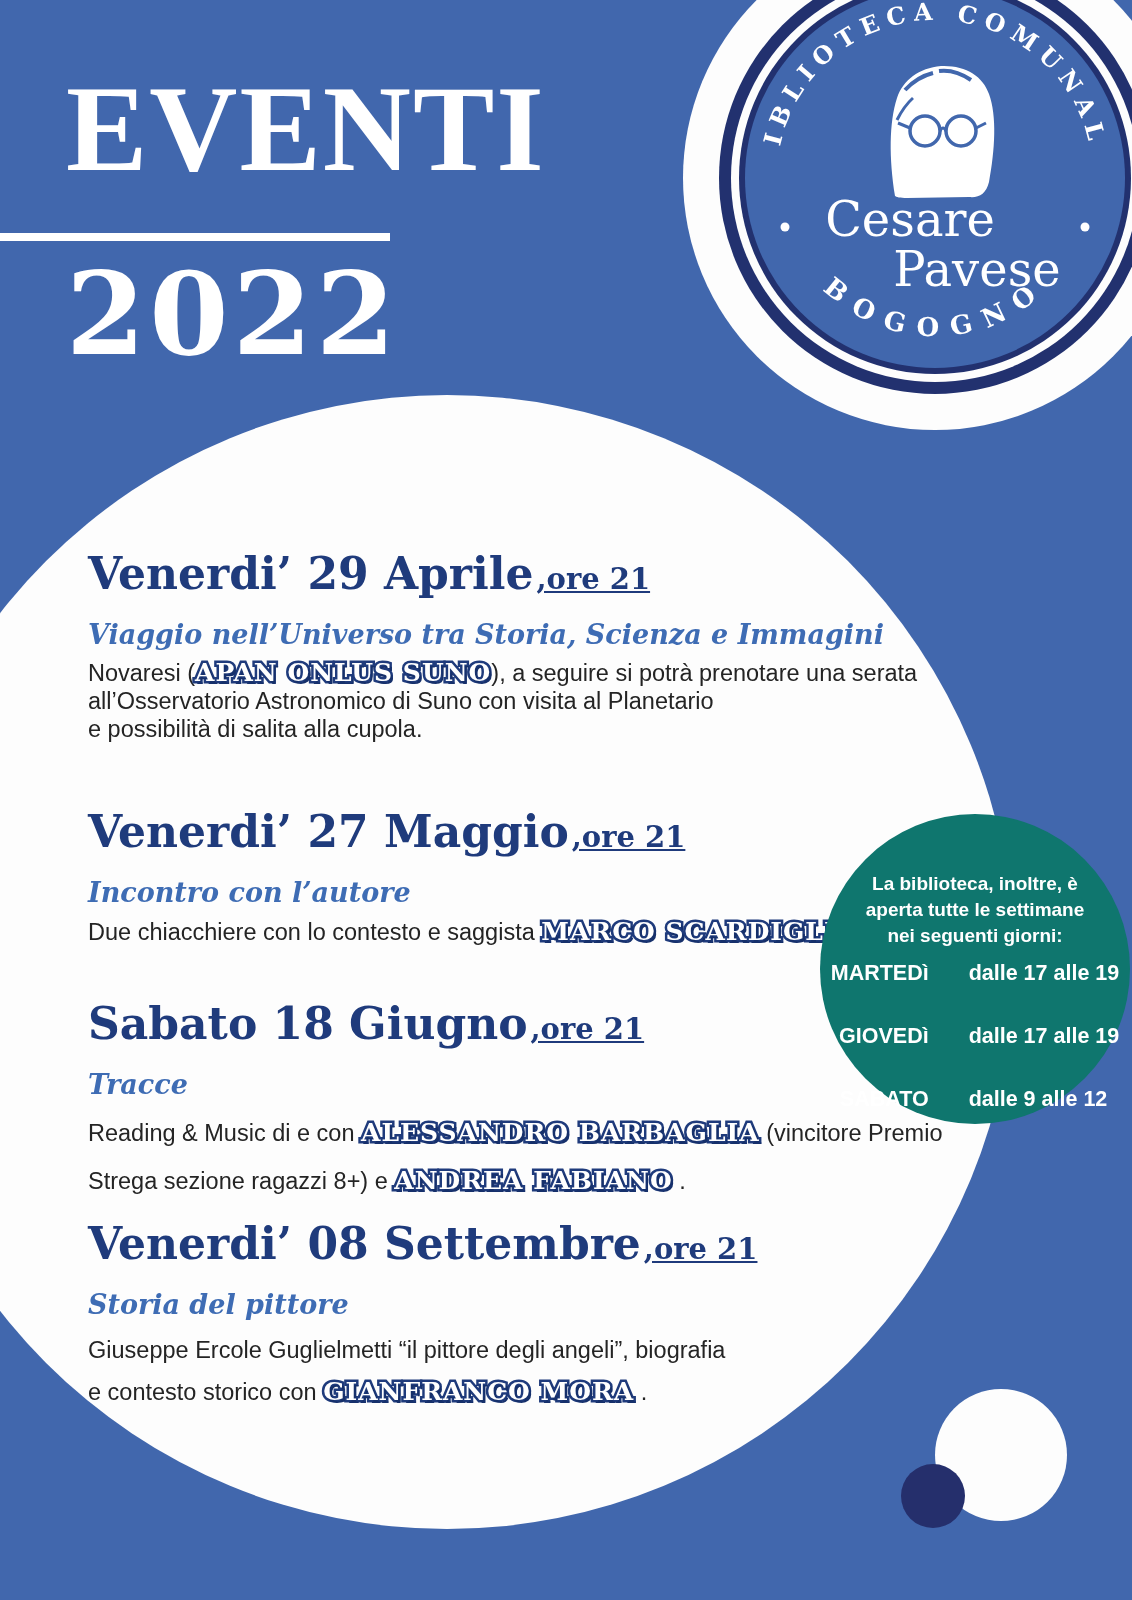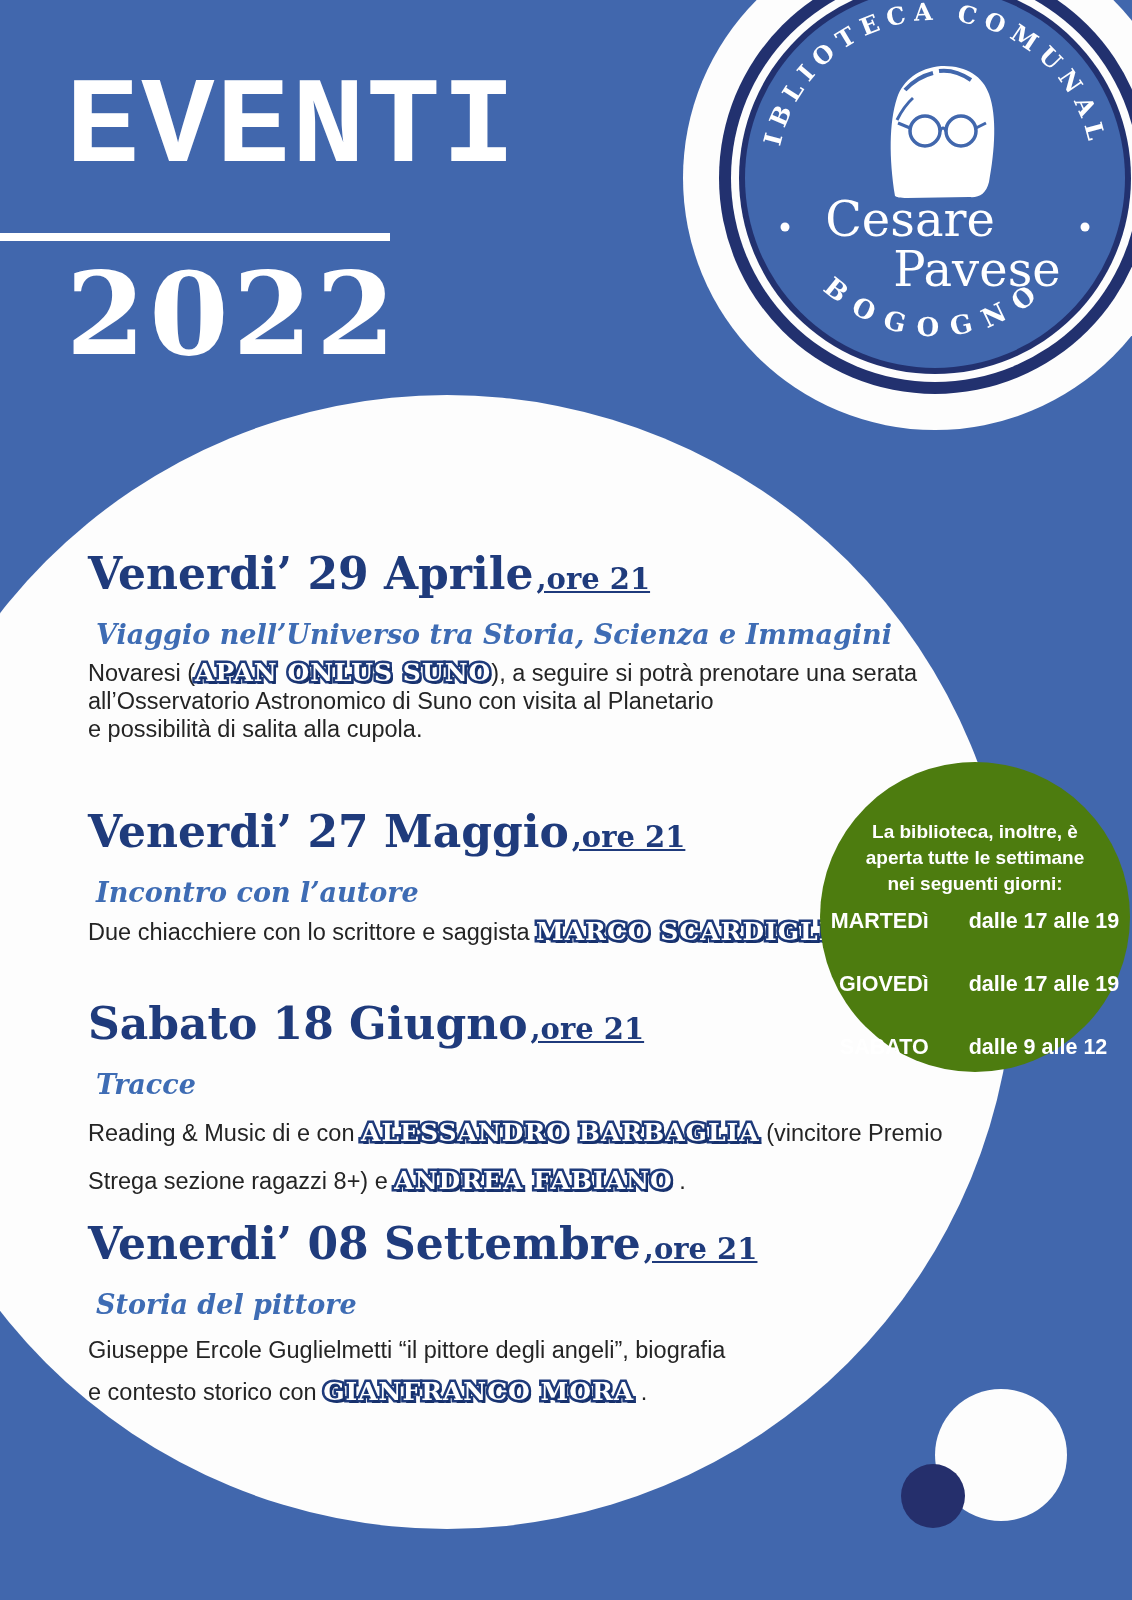--- a/index.html
+++ b/index.html
@@ -4,21 +4,21 @@
 <style>
   html,body{margin:0;padding:0;background:#ffffff;}
   .poster{
     position:relative; width:1132px; height:1600px;
     background:#4167ad; overflow:hidden;
     font-family:"Liberation Sans", sans-serif;
   }
   
   .main-title{
     position:absolute; left:66px; top:62px;
-    font-family:Liberation Mono, monospace; font-weight:bold;
+    font-family:Liberation Serif, serif; font-weight:bold;
     font-size:122px; line-height:1.1; color:#ffffff; letter-spacing:2px;
   }
   .title-rule{
     position:absolute; left:0; top:233px; width:390px; height:8px;
     background:#ffffff;
   }
   .main-year{
     position:absolute; left:66px; top:252px;
     font-family:"DejaVu Serif", serif; font-weight:bold;
     font-size:114px; line-height:1.1; color:#ffffff; letter-spacing:4px;
@@ -39,38 +39,38 @@
   .event-4{ top:1218px; }
   .event-title{
     font-family:"DejaVu Serif", serif; font-weight:bold;
     color:#1f3b7c; line-height:52px; white-space:nowrap;
   }
   .event-date{ font-size:44px; }
   .event-time{ font-size:29px; margin-left:3px;text-decoration:underline; }
   .event-subtitle{
     margin-top:9px;
     font-family:"DejaVu Serif", serif; font-style:italic; font-weight:bold;
-    font-size:27px; color:#3e6cb4; white-space:nowrap;margin-left:8px;
+    font-size:27px; color:#3e6cb4; white-space:nowrap;
   }
   .event-body{ margin-top:9px; font-size:23.5px; color:#242424; }
   .event-1 .event-body{ line-height:28px; }
   .event-2 .event-body{ line-height:30px; }
   .event-3 .event-body{ line-height:47px; }
   .event-4 .event-body{ line-height:42px; }
   .body-line{ white-space:nowrap; }
   .oname{
     font-family:"DejaVu Serif", serif; font-weight:bold;
     font-size:25px; letter-spacing:1px; color:#ffffff;
     -webkit-text-stroke:5px #1f3b7c; paint-order:stroke fill;
     text-shadow:2.5px 2.5px 0 #16306b;
   }
   
   .hours-circle{
-    position:absolute; left:820px; top:762px; width:310px; height:310px;
-    border-radius:50%; background:#4d7c0f; color:#ffffff;
+    position:absolute; left:820px; top:814px; width:310px; height:310px;
+    border-radius:50%; background:#0f766e; color:#ffffff;
   }
   .hours-intro{
     padding-top:57px; text-align:center;
     font-size:19px; font-weight:bold; line-height:26px;
   }
   .schedule{
     margin-top:13px; display:grid; grid-template-columns:auto auto;
     column-gap:13px; row-gap:15px; justify-content:center;
     font-size:21.5px; font-weight:bold; line-height:23px;gap:40px;
   }
@@ -141,21 +141,21 @@
         <div class="event-body">
           <div class="body-line"><span class="plain">Novaresi (</span><span class="oname">APAN ONLUS SUNO</span><span class="plain">), a seguire si potrà prenotare una serata</span></div>
           <div class="body-line"><span class="plain">all’Osservatorio Astronomico di Suno con visita al Planetario</span></div>
           <div class="body-line"><span class="plain">e possibilità di salita alla cupola.</span></div>
         </div>
       </div>
       <div class="event event-2">
         <div class="event-title"><span class="event-date">Venerdi’ 27 Maggio</span><span class="event-time">,ore 21</span></div>
         <div class="event-subtitle">Incontro con l’autore</div>
         <div class="event-body">
-          <div class="body-line"><span class="plain">Due chiacchiere con lo scrittore e saggista </span><span class="oname">MARCO SCARDIGLI</span><span class="plain"> .</span></div>
+          <div class="body-line"><span class="plain">Due chiacchiere con lo contesto e saggista </span><span class="oname">MARCO SCARDIGLI</span><span class="plain"> .</span></div>
         </div>
       </div>
       <div class="event event-3">
         <div class="event-title"><span class="event-date">Sabato 18 Giugno</span><span class="event-time">,ore 21</span></div>
         <div class="event-subtitle">Tracce</div>
         <div class="event-body">
           <div class="body-line"><span class="plain">Reading &amp; Music di e con </span><span class="oname">ALESSANDRO BARBAGLIA</span><span class="plain"> (vincitore Premio</span></div>
           <div class="body-line"><span class="plain">Strega sezione ragazzi 8+) e </span><span class="oname">ANDREA FABIANO</span><span class="plain"> .</span></div>
         </div>
       </div>

